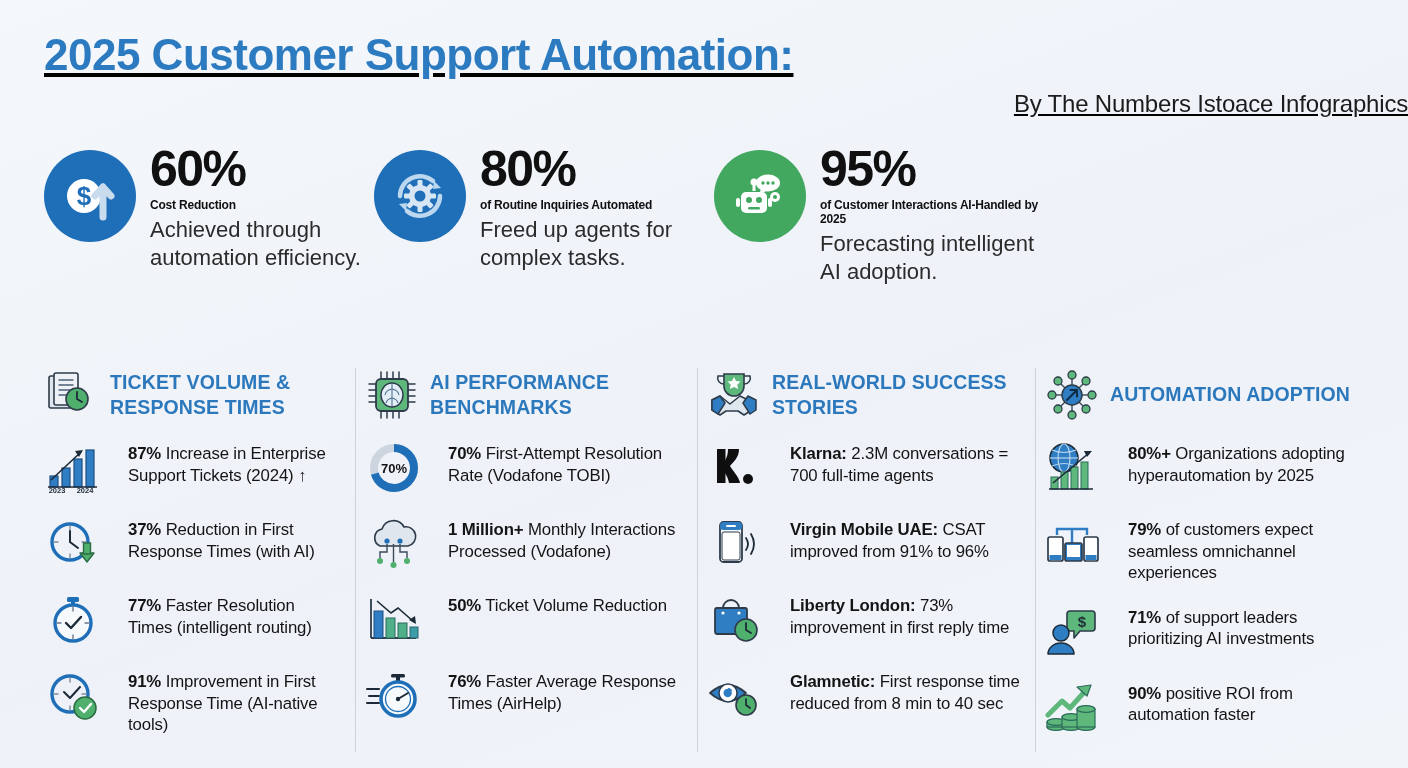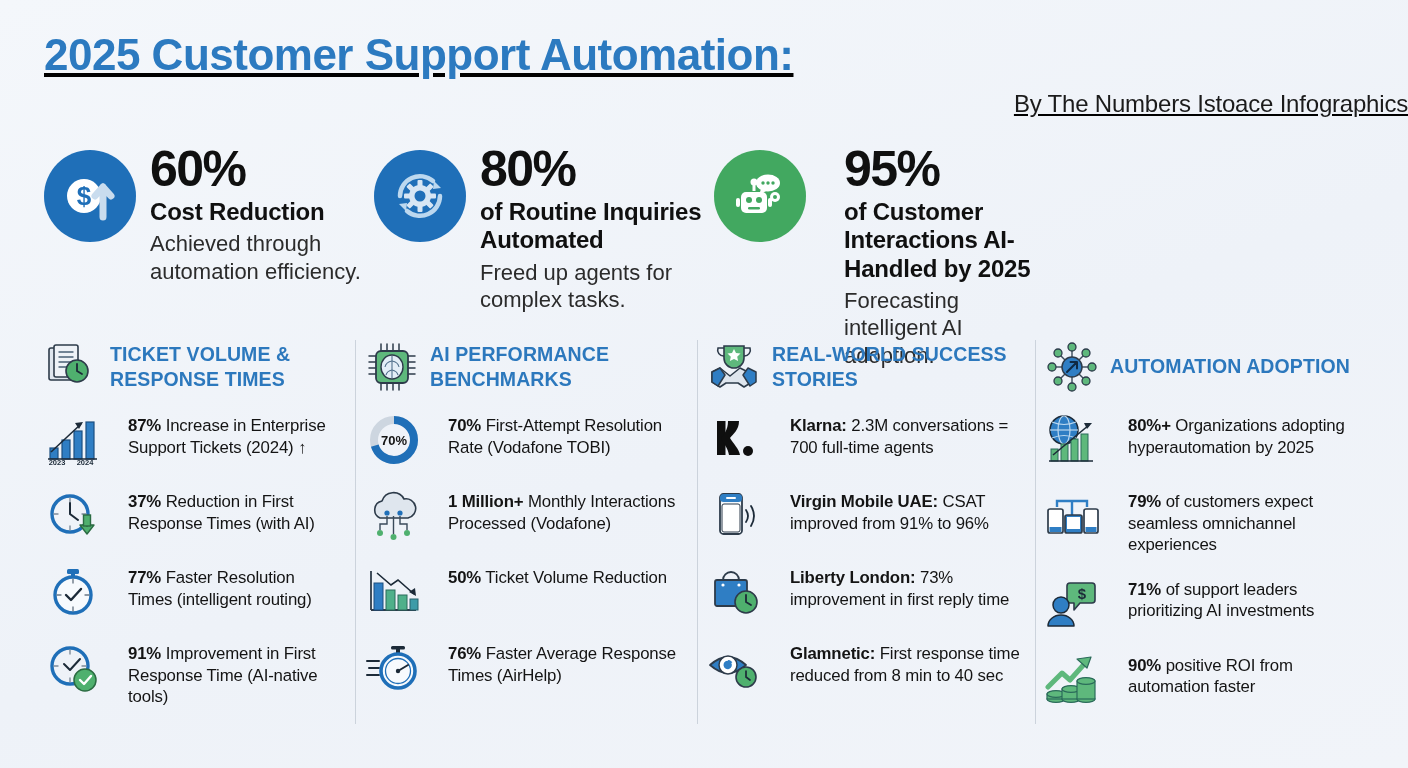--- a/index.html
+++ b/index.html
@@ -30,45 +30,45 @@
 
   
   .kpi-row {
     position: absolute; top: 142px; left: 44px;
     width: 1330px; display: flex;
   }
   .kpi { display: flex; align-items: flex-start; }
   .kpi-0 { width: 330px; }
   .kpi-1 { width: 330px; }
   .kpi-2 { width: 340px; }
-  .kpi-3 { width: 330px; gap: 24px; }
+  .kpi-3 { width: 330px; }
   .kpi-badge {
     width: 92px; height: 92px; border-radius: 50%;
     flex: 0 0 92px; margin-top: 8px;
     display: flex; align-items: center; justify-content: center;
   }
   .kpi-badge.blue  { background: #1f6fb8; }
   .kpi-badge.green { background: #42a860; }
   .kpi-text { margin-left: 14px; padding-top: 2px; }
   .kpi-value {
     font-size: 50px; font-weight: 700; color: #101010;
     line-height: 1.0; letter-spacing: -1.5px;
   }
   .kpi-label {
-    font-size: 24px; font-weight: 700; color: #101010;
+    font-size: 12px; font-weight: 700; color: #101010;
     line-height: 1.18; margin-top: 4px; letter-spacing: -0.2px;
   }
   .kpi-desc {
     font-size: 22px; font-weight: 400; color: #2b2b2b;
     line-height: 1.25; margin-top: 4px;
   }
 
   
   .cols {
-    position: absolute; top: 336px; left: 44px;
+    position: absolute; top: 364px; left: 44px;
     width: 1332px; height: 392px; display: flex;
   }
   .col { position: relative; padding-right: 22px; }
   .col-0 { width: 320px; }
   .col-1 { width: 342px; }
   .col-2 { width: 338px; }
   .col-3 { width: 332px; }
   .col-divider {
     position: absolute; top: 4px; right: 8px;
     width: 1px; height: 384px; background: #ccd3dc;

